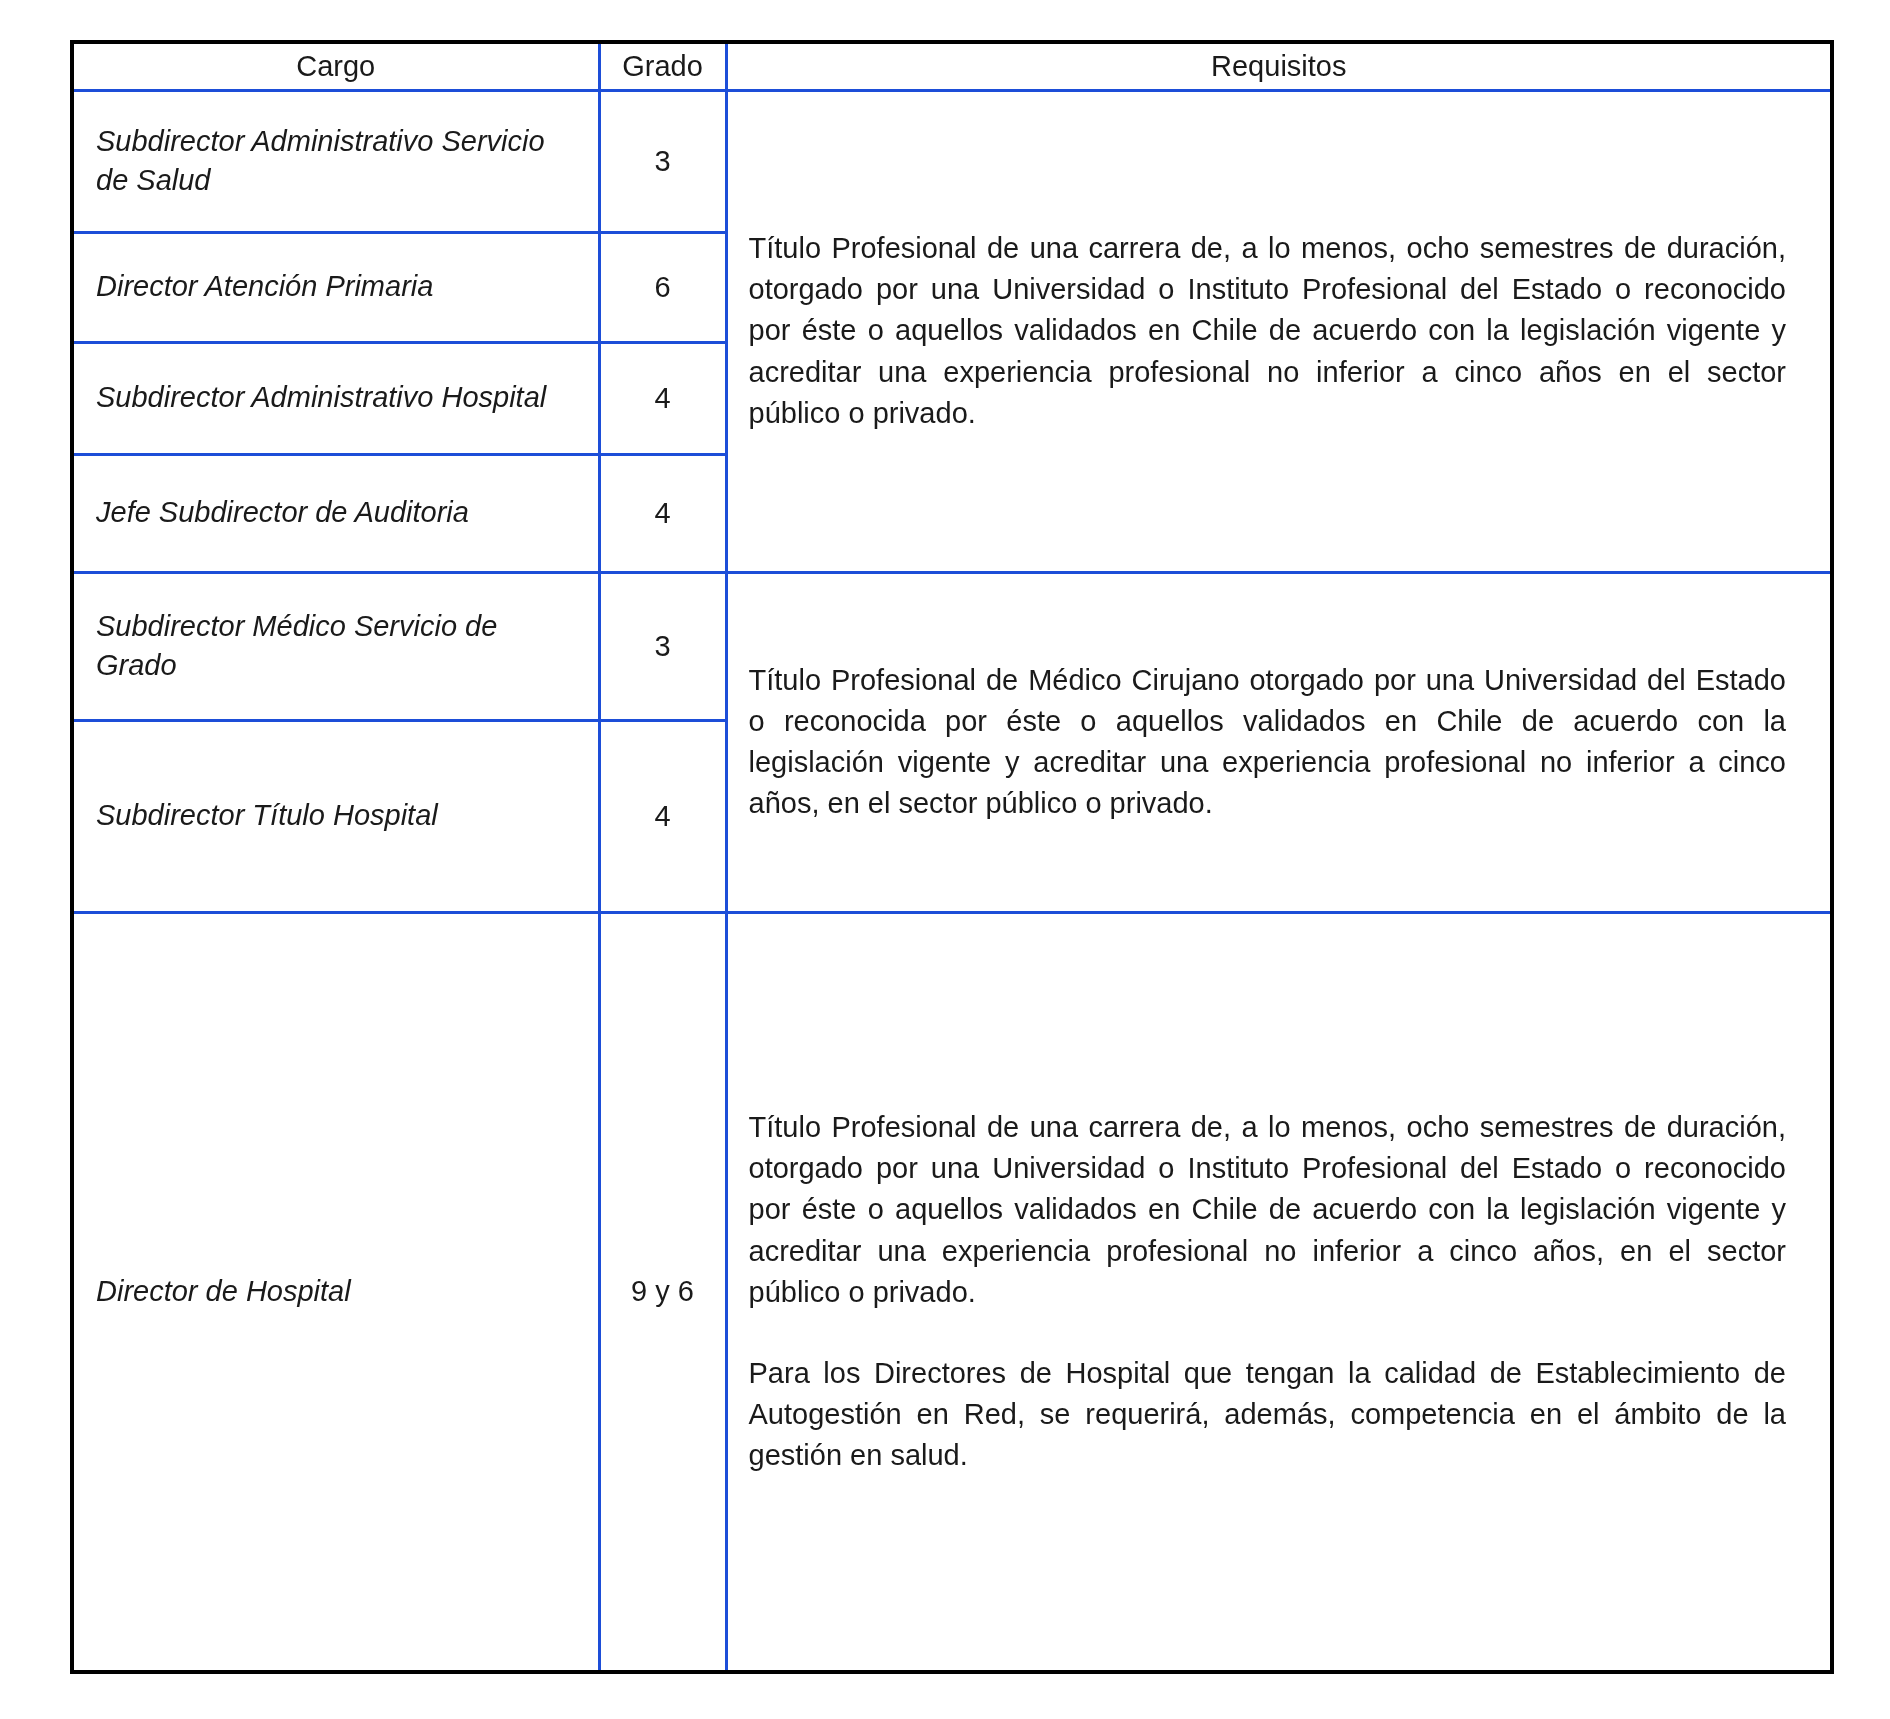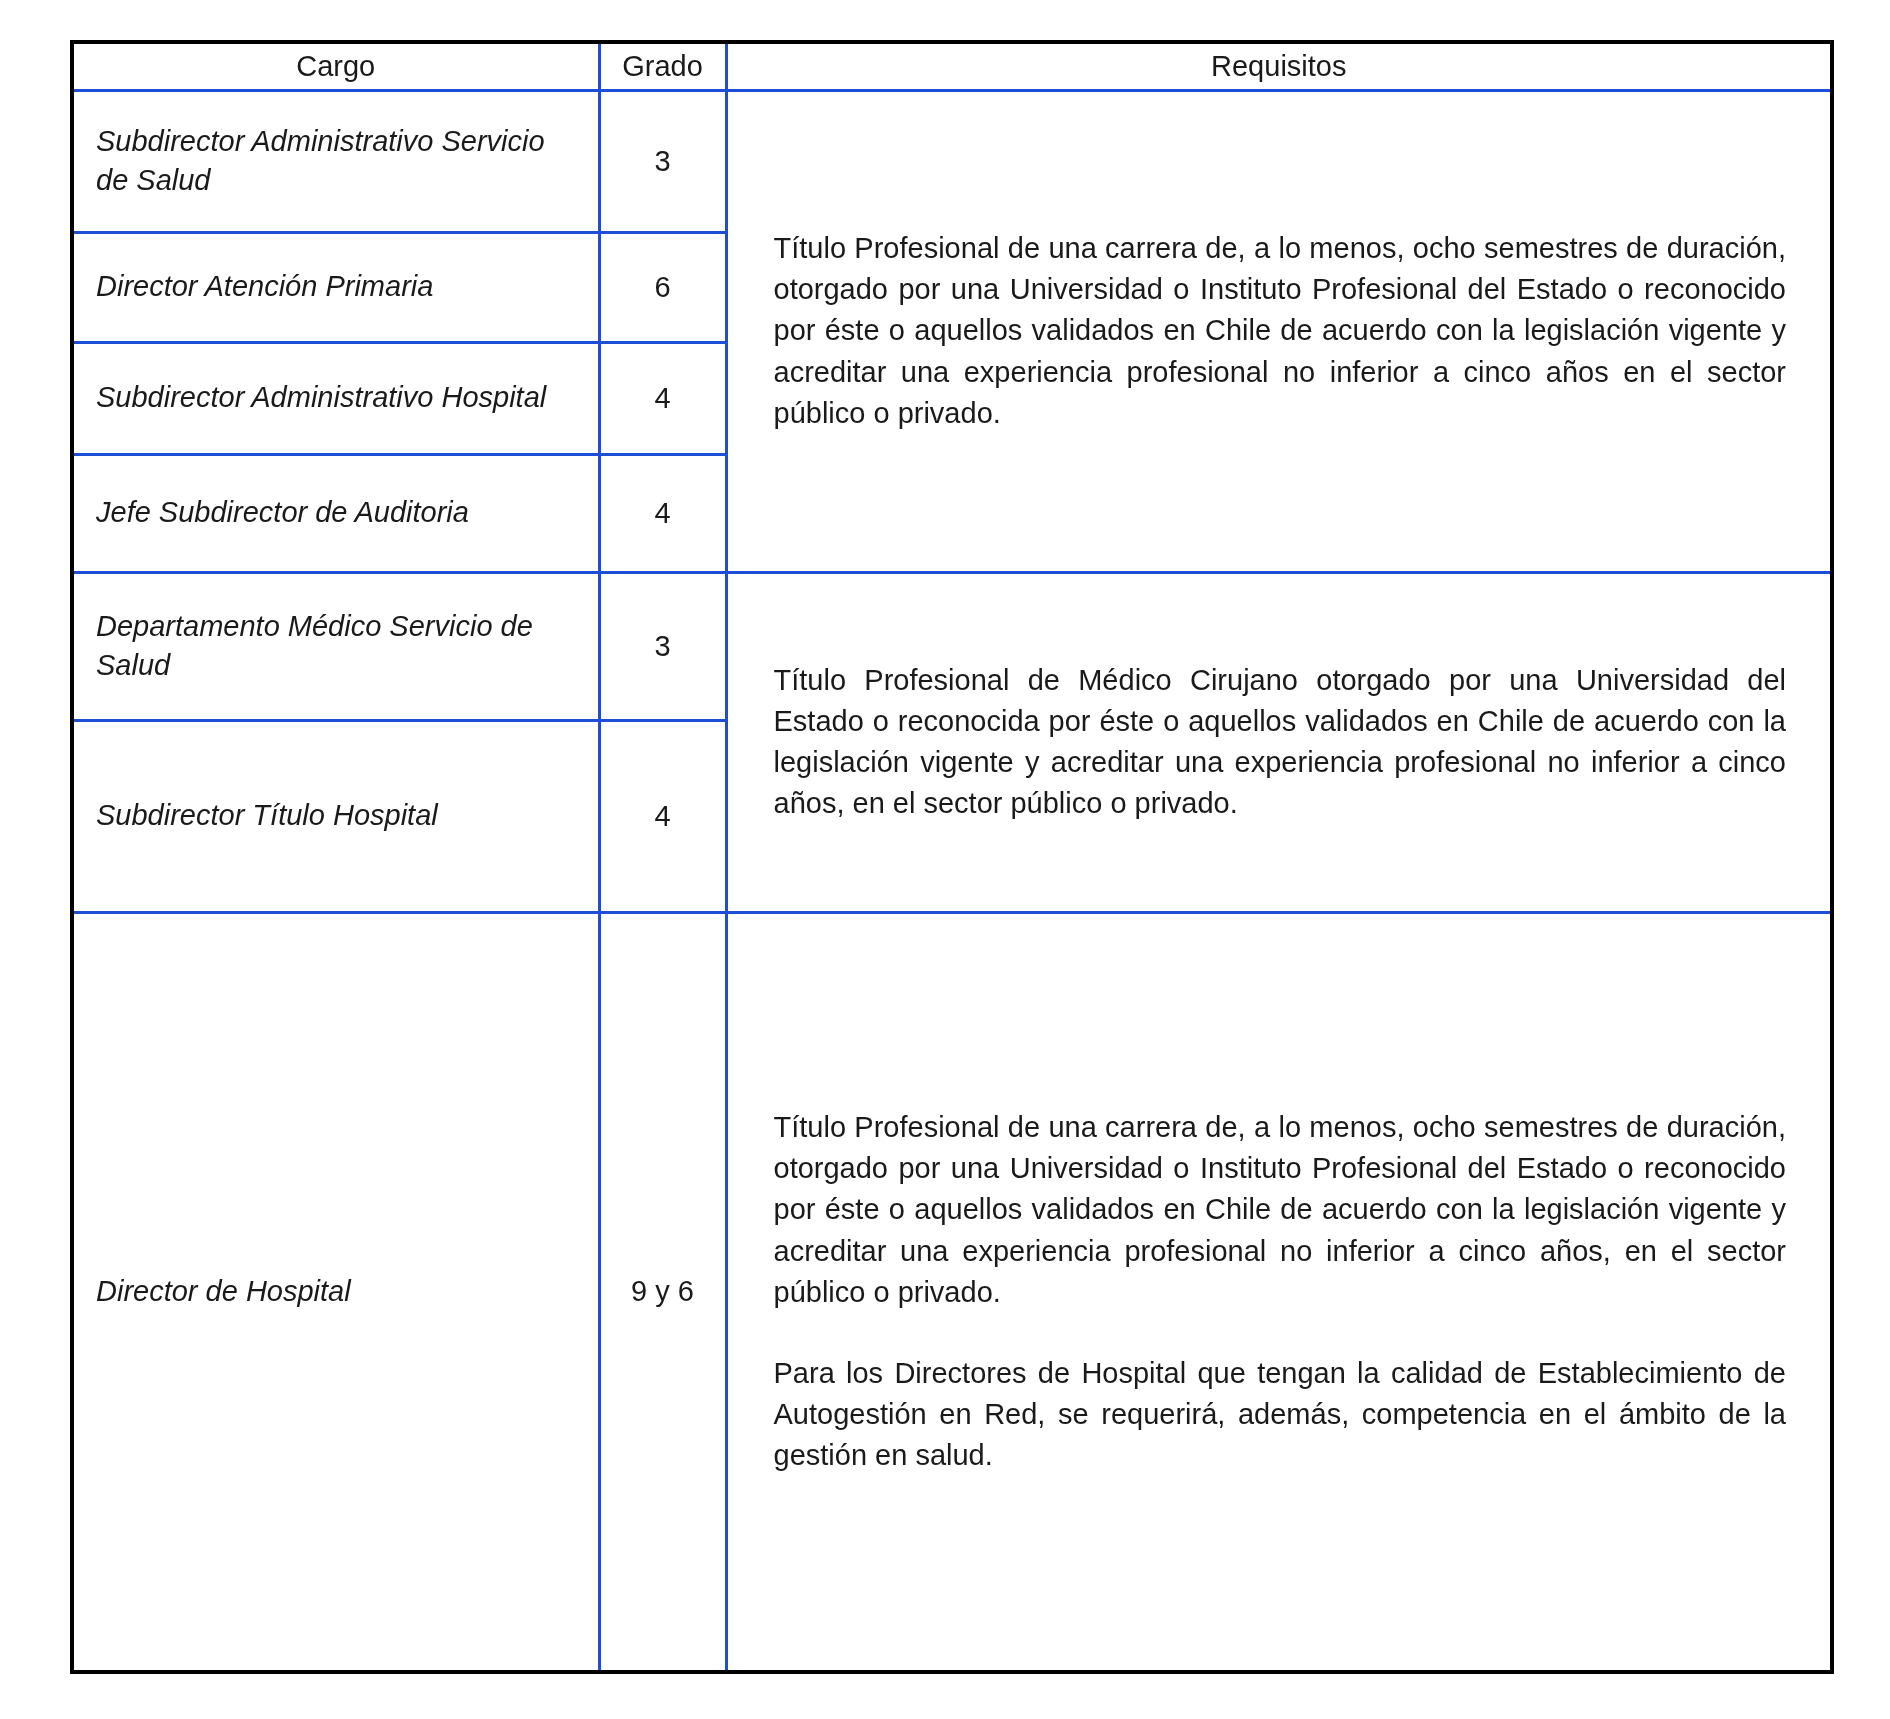--- a/index.html
+++ b/index.html
@@ -50,21 +50,21 @@
     padding: 10px 18px 10px 22px;
     line-height: 1.35;
     font-style: italic;
   }
   td.grado-cell {
     text-align: center;
     padding: 4px;
   }
   td.req-cell {
     text-align: justify;
-    padding: 30px 44px 30px 46px;
+    padding: 30px 44px 30px 21px;
     line-height: 1.42;
     vertical-align: middle;
   }
   td.req-cell p {
     margin: 0;
     text-align: justify;
   }
   td.req-cell p + p {
     margin-top: 40px;
   }
@@ -110,21 +110,21 @@
     <tr class="r-g1c">
       <td class="cargo-cell">Subdirector Administrativo Hospital</td>
       <td class="grado-cell">4</td>
     </tr>
     <tr class="r-g1d">
       <td class="cargo-cell">Jefe Subdirector de Auditoria</td>
       <td class="grado-cell">4</td>
     </tr>
 
     <tr class="r-g2a">
-      <td class="cargo-cell">Departamento Médico Servicio de Salud</td>
+      <td class="cargo-cell">Subdirector Médico Servicio de Grado</td>
       <td class="grado-cell">3</td>
       <td class="req-cell" rowspan="2">
         <p>Título Profesional de Médico Cirujano otorgado por una Universidad del Estado o reconocida por éste o aquellos validados en Chile de acuerdo con la legislación vigente y acreditar una experiencia profesional no inferior a cinco años, en el sector público o privado.</p>
       </td>
     </tr>
     <tr class="r-g2b">
       <td class="cargo-cell">Subdirector Título Hospital</td>
       <td class="grado-cell">4</td>
     </tr>
 

